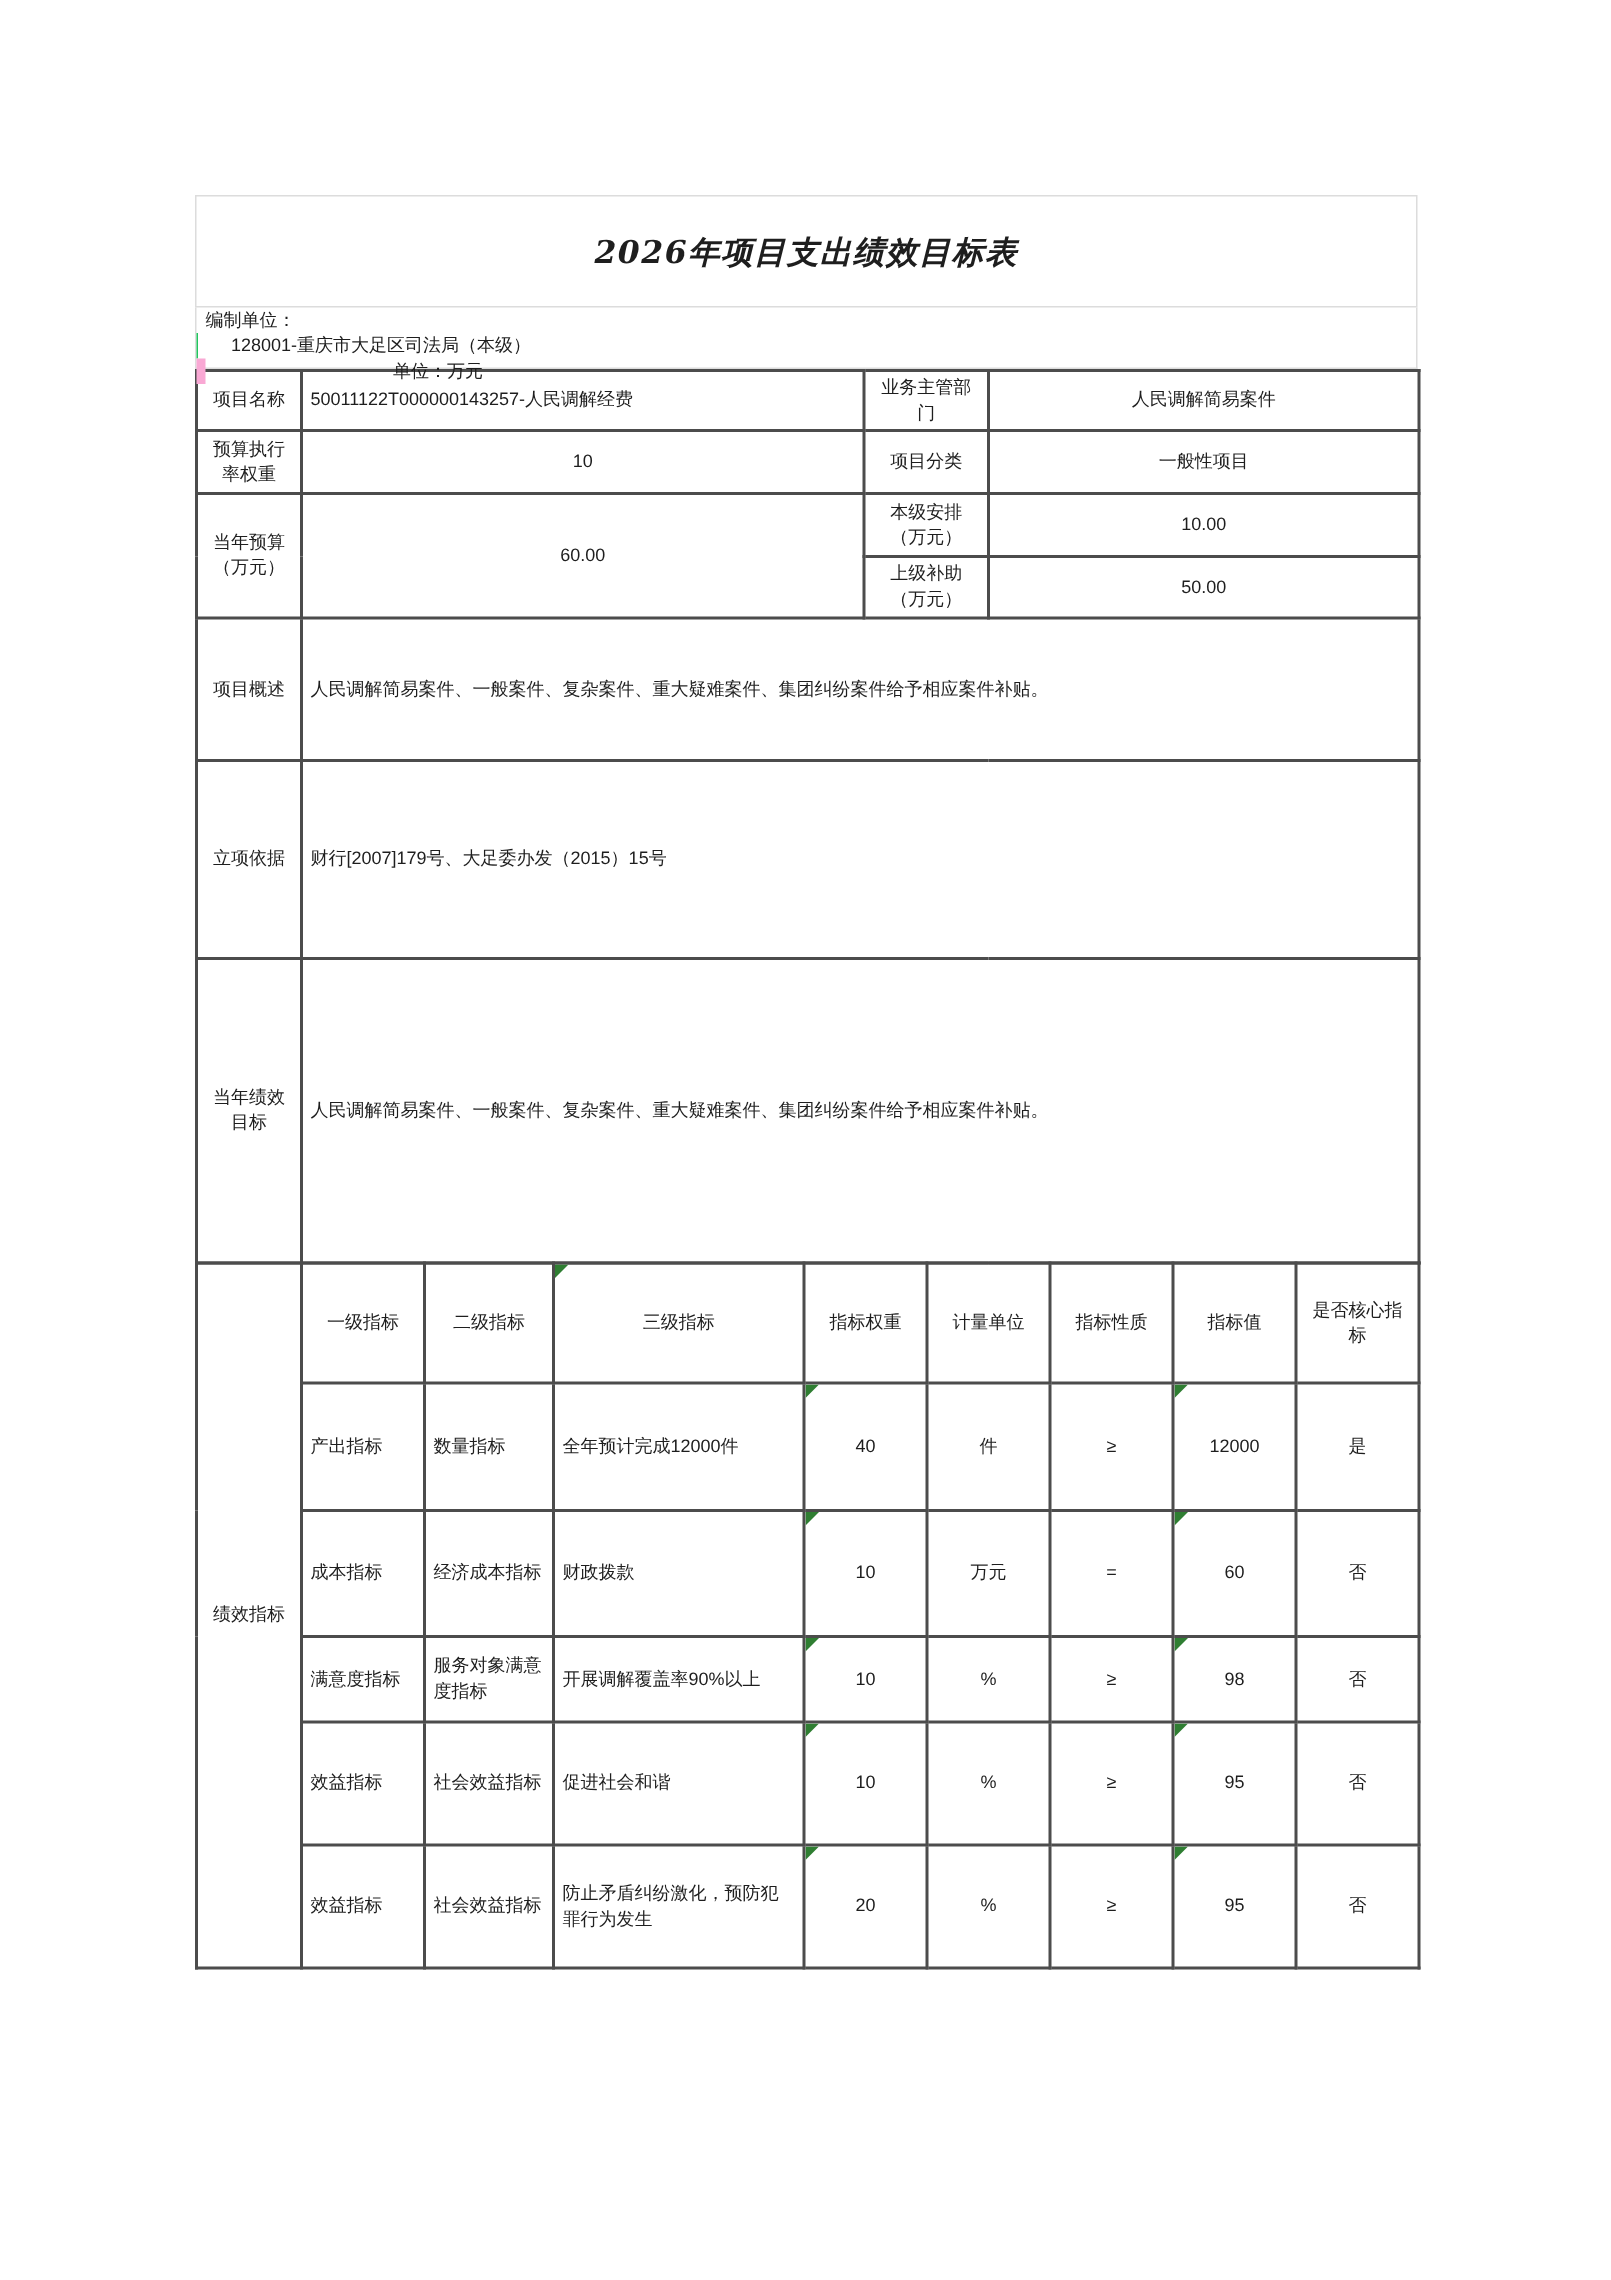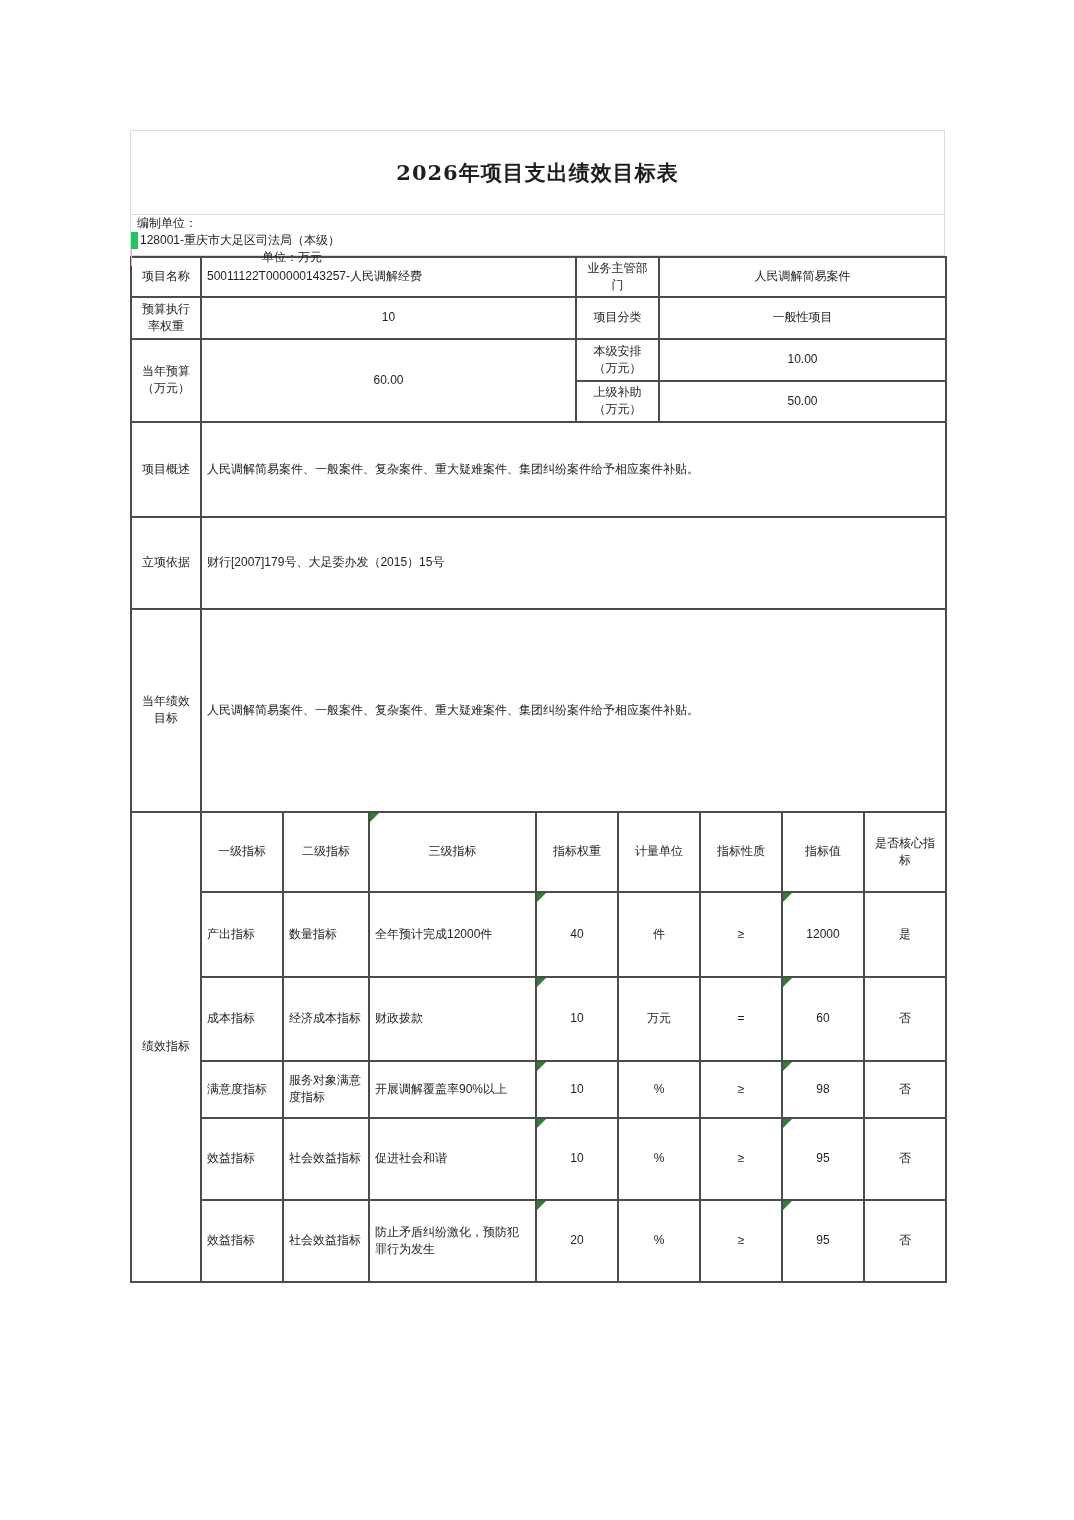--- a/index.html
+++ b/index.html
@@ -2,43 +2,44 @@
 <html><head>
 <meta charset="utf-8">
 <style>
   html,body{margin:0;padding:0;}
   body{
     width:1074px;height:1520px;background:#ffffff;position:relative;
     font-family:"Liberation Sans","DejaVu Sans",sans-serif;color:#1e1e1e;
   }
   .content{position:absolute;left:130px;top:130px;width:815px;}
   .title-block{
-    box-sizing:border-box;height:85px;border:1px solid #dcdcdc;
+    box-sizing:border-box;height:75px;border:1px solid #dcdcdc;
     display:flex;align-items:center;justify-content:center;
     font-size:21px;font-weight:bold;font-family:"DejaVu Serif","Liberation Serif",serif;
     letter-spacing:1px;
+    font-style:italic;
   }
   .unit-row{
     box-sizing:border-box;height:41px;border:1px solid #dcdcdc;border-top:none;
     display:flex;font-size:12px;align-items:stretch;flex-direction:column;
   }
   .unit-row>div{display:flex;align-items:center;box-sizing:border-box;}
   .unit-label{width:70px;padding-left:6px;}
-  .unit-value{flex:1;border-left:7px solid #22c55e;padding-left:2px;}
-  .unit-note{width:206px;border-left:1px solid #f9a8d4;justify-content:flex-end;padding-right:15px;text-align:center;}
+  .unit-value{flex:1;border-left:1px solid #22c55e;padding-left:22px;}
+  .unit-note{width:206px;border-left:6px solid #f9a8d4;justify-content:flex-end;padding-right:15px;text-align:center;}
 
   table{border-collapse:collapse;table-layout:fixed;width:815px;font-size:12px;}
   td{
     border:2px solid #4c4c4c;padding:2px 5px;text-align:center;vertical-align:middle;
     overflow:hidden;word-break:break-all;line-height:1.4;position:relative;box-sizing:border-box;
   }
   .ta-left{text-align:left;}
   
   .hA1{height:38px}.hA2{height:42px}.hA3{height:42px}.hA4{height:41px}
-  .hA5{height:95px}.hA6{height:92px}.hA7{height:203px}
+  .hA5{height:95px}.hA6{height:132px}.hA7{height:203px}
   
   .hB0{height:80px}.hB1{height:85px}.hB2{height:84px}.hB3{height:57px}.hB4{height:82px}.hB5{height:82px}
   .tri{
     position:absolute;top:0;left:0;width:0;height:0;
     border-top:9px solid #2f7e32;border-right:9px solid transparent;
   }
 </style>
 </head>
 <body>
 

